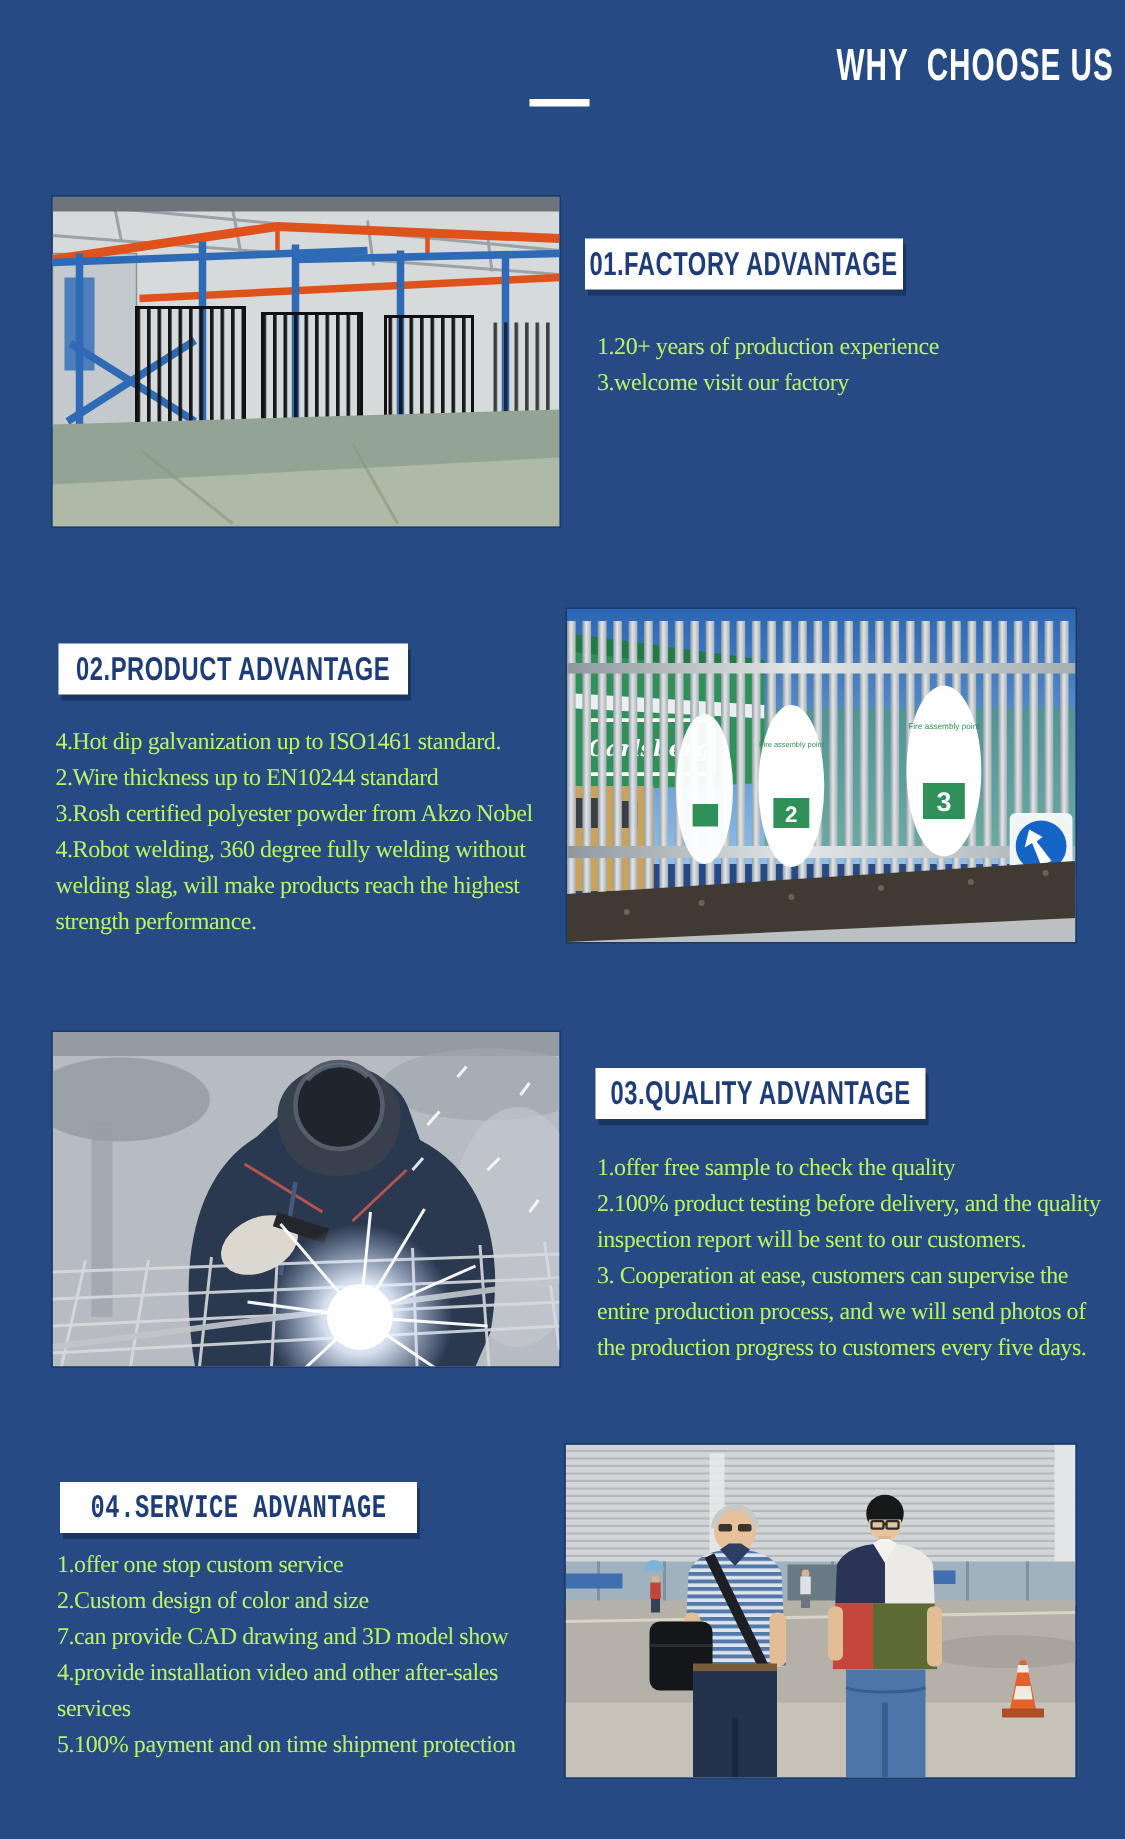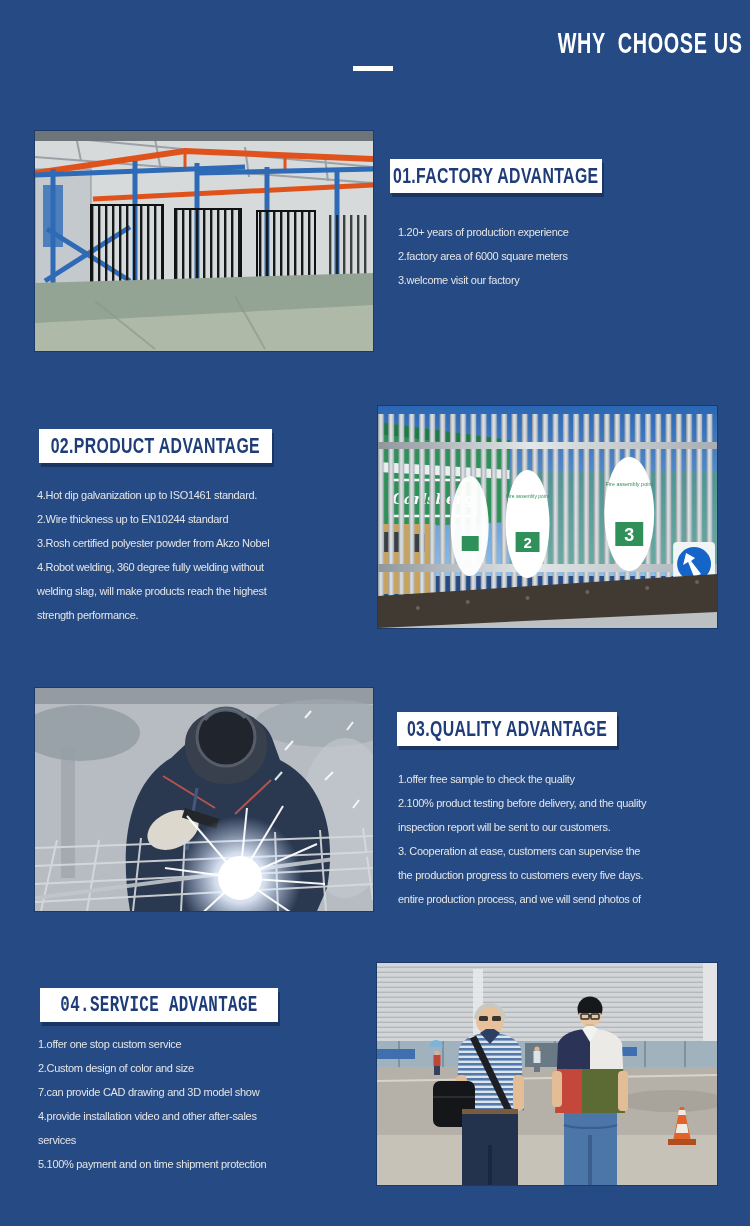--- a/index.html
+++ b/index.html
@@ -25,21 +25,21 @@
     justify-content:center;box-shadow:2px 4px 0 rgba(16,32,62,.5);}
   .adv-label span{display:inline-block;font-size:22px;font-weight:bold;color:#1e3c78;
     letter-spacing:.5px;white-space:nowrap;transform:scaleX(.72);}
   .label1{left:390px;top:159px;width:212px;text-align:center;}
   .label2{left:39px;top:429px;width:233px;justify-content:center;}
   .label3{left:397px;top:712px;width:220px;justify-content:center;}
   .label4{left:40px;top:988px;width:238px;font-family:Liberation Mono, monospace;}
 
   
   .lines{position:absolute;}
-  .line{font-size:11px;line-height:24px;letter-spacing:-.3px;color:#e5e5e5;white-space:nowrap;}
+  .line{font-size:16px;line-height:24px;letter-spacing:-.3px;color:#bef264;white-space:nowrap;font-family:Liberation Serif, serif;}
   .lines1{left:398px;top:220px;}
   .lines2{left:37px;top:483px;}
   .lines3{left:398px;top:767px;}
   .lines4{left:38px;top:1032px;}
 </style>
 </head>
 <body>
 
 <div class="page">
 
@@ -98,21 +98,20 @@
       <polygon points="0,192 338,174 338,220 0,220" fill="#b2bba9" opacity=".9"></polygon>
       <path d="M60,170 L120,218 M200,165 L230,218" stroke="#87987f" stroke-width="2" opacity=".6"></path>
     </svg>
   </figure>
 
   <div class="adv-label label1">
     <span>01.FACTORY ADVANTAGE</span>
   </div>
   <div class="lines lines1">
     <div class="line">1.20+ years of production experience</div>
-    <div class="line">2.factory area of 6000 square meters</div>
     <div class="line">3.welcome visit our factory</div>
   </div>
 
   <div class="adv-label label2">
     <span>02.PRODUCT ADVANTAGE</span>
   </div>
   <div class="lines lines2">
     <div class="line">4.Hot dip galvanization up to ISO1461 standard.</div>
     <div class="line">2.Wire thickness up to EN10244 standard</div>
     <div class="line">3.Rosh certified polyester powder from Akzo Nobel</div>
@@ -270,22 +269,22 @@
   </figure>
 
   <div class="adv-label label3">
     <span>03.QUALITY ADVANTAGE</span>
   </div>
   <div class="lines lines3">
     <div class="line">1.offer free sample to check the quality</div>
     <div class="line">2.100% product testing before delivery, and the quality</div>
     <div class="line">inspection report will be sent to our customers.</div>
     <div class="line">3. Cooperation at ease, customers can supervise the</div>
+    <div class="line">entire production process, and we will send photos of</div>
     <div class="line">the production progress to customers every five days.</div>
-    <div class="line">entire production process, and we will send photos of</div>
   </div>
 
   <div class="adv-label label4">
     <span>04.SERVICE ADVANTAGE</span>
   </div>
   <div class="lines lines4">
     <div class="line">1.offer one stop custom service</div>
     <div class="line">2.Custom design of color and size</div>
     <div class="line">7.can provide CAD drawing and 3D model show</div>
     <div class="line">4.provide installation video and other after-sales</div>

